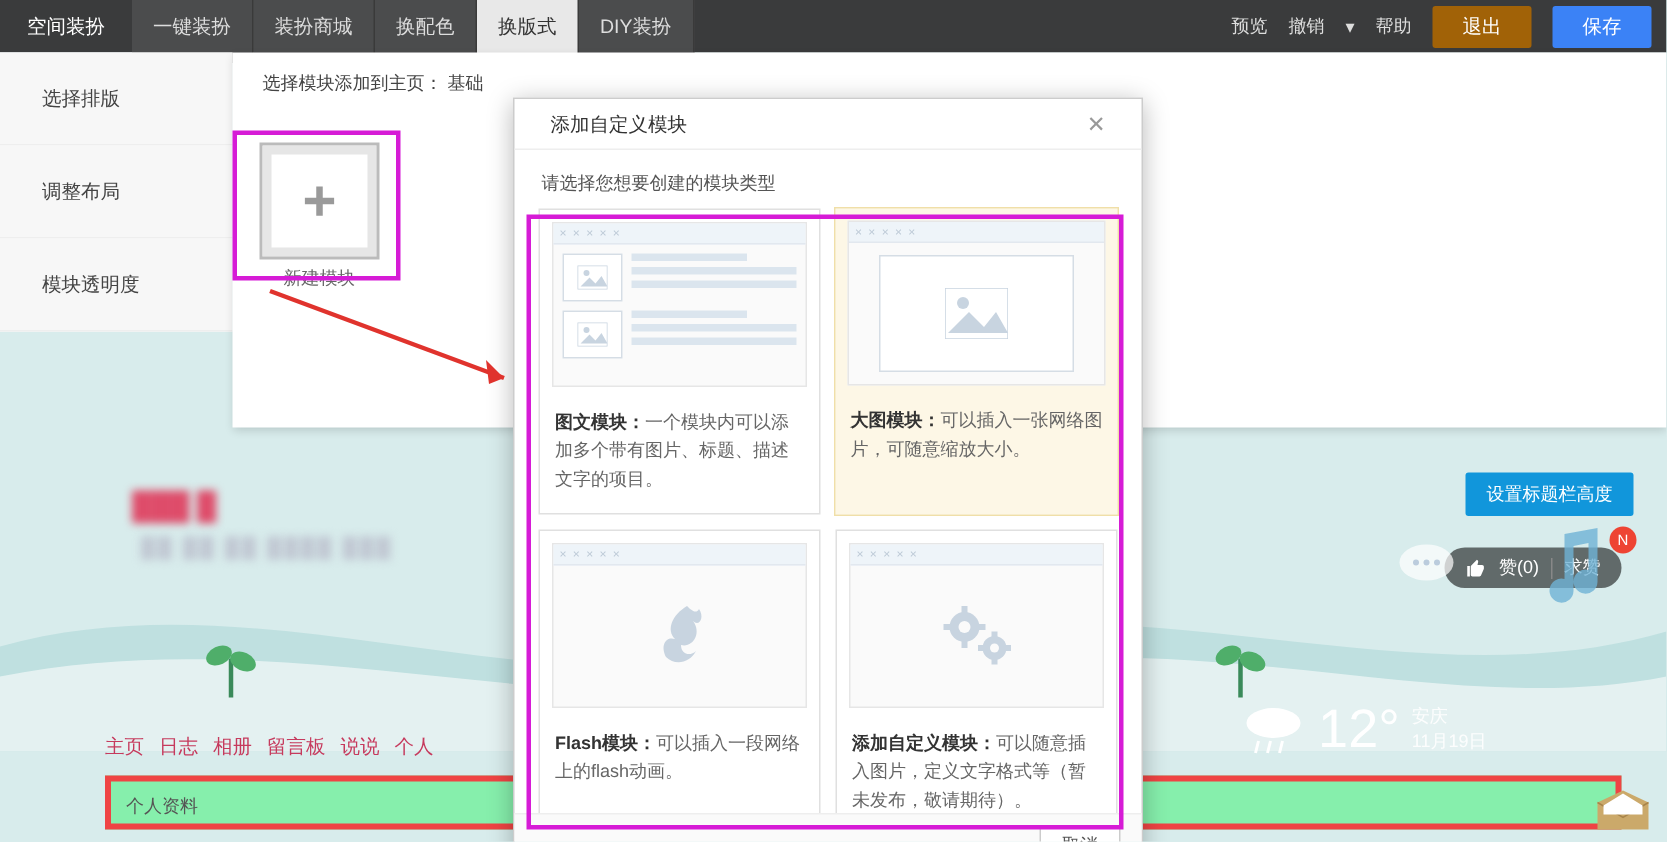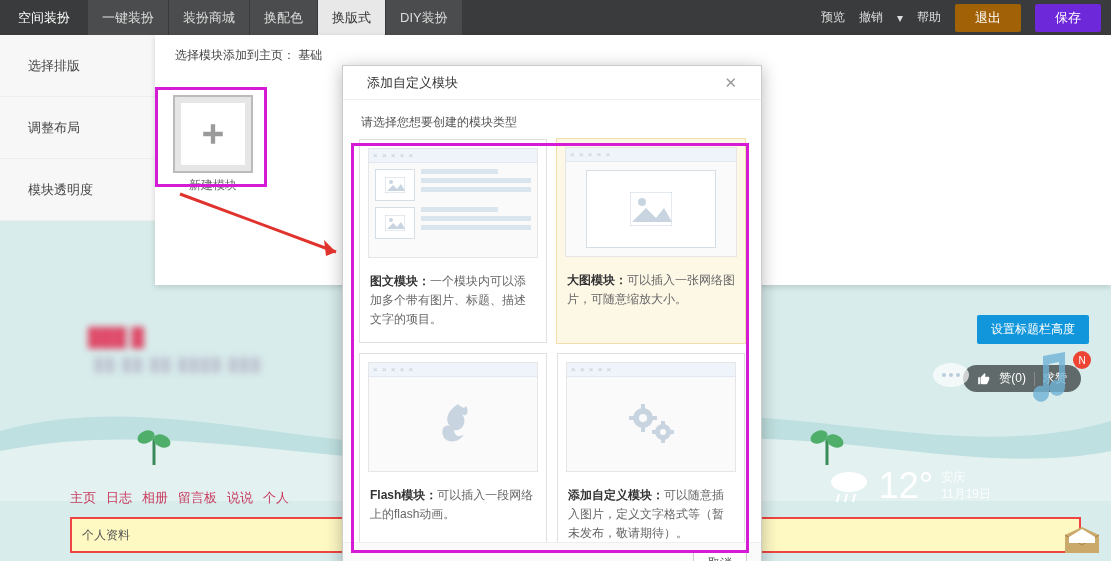--- a/index.html
+++ b/index.html
@@ -6,21 +6,21 @@
 body{width:1111px;height:561px;overflow:hidden;position:relative;background:#d8ecec}
 .topbar{height:35px;background:#3a3b3c;display:flex;align-items:center;color:#cfcfcf;font-size:13px}
 .topbar .title{padding:0 18px;color:#fff}
 .topnav{display:flex;height:48px}
 .topnav .tab{padding:0 14px;display:flex;align-items:center;background:#4b4c4d;border-right:1px solid #3a3a3a;color:#ddd;cursor:pointer}
 .topnav .tab.active{background:#e8e8e8;color:#333}
 .top-right{margin-left:auto;display:flex;align-items:center;gap:14px;padding-right:10px;font-size:12px}
 .top-right .txt{color:#ddd;cursor:pointer}
 .btn{padding:5px 20px;border-radius:2px;cursor:pointer;font-size:13px}
 .btn.exit{background:#a16207;color:#fff}
-.btn.save{background:#6d28d9;color:#fff}
+.btn.save{background:#3b82f6;color:#fff}
 .workspace{position:relative;height:526px}
 .leftcol{position:absolute;left:0;top:0;width:155px;background:#fff}
 .leftcol .li{height:62px;display:flex;align-items:center;padding-left:28px;font-size:13px;color:#444;border-bottom:1px solid #eee;background:#f7f7f7;cursor:pointer}
 .panel{position:absolute;left:155px;top:0;right:0;height:250px;background:#fff;box-shadow:0 2px 6px rgba(0,0,0,.15)}
 .panel-head{height:40px;display:flex;align-items:center;font-size:12px;color:#444;padding-left:20px}
 .add-tile{position:absolute;left:160px;top:60px;width:106px;height:90px;text-align:center}
 .add-tile .box{width:80px;height:78px;margin:0 auto;background:#fff;border:2px solid #bbb;box-shadow:inset 0 0 0 6px #e6e6e6;display:flex;align-items:center;justify-content:center}
 .add-tile .box svg{width:26px;height:26px}
 .add-tile .cap{font-size:12px;color:#666;margin-top:4px}
 .hl{position:absolute;border:3px solid #d61bd6;pointer-events:none}
@@ -53,21 +53,21 @@
 .set-h{position:absolute;right:22px;top:30px;background:#1196db;color:#fff;padding:6px 14px;font-size:12px;border-radius:2px}
 .like-grp{position:absolute;right:30px;top:80px;display:flex;align-items:center;background:rgba(0,0,0,.55);border-radius:16px;padding:5px 14px;gap:8px;color:#fff;font-size:12px}
 .like-grp .sep{width:1px;height:14px;background:#888}
 .nbadge{position:absolute;right:20px;top:66px;width:18px;height:18px;background:#e43;border-radius:50%;color:#fff;font-size:10px;display:flex;align-items:center;justify-content:center}
 .weather{position:absolute;right:120px;top:180px;display:flex;align-items:center;color:#fff;gap:8px}
 .weather .tmp{font-size:36px;font-weight:200}
 .weather .loc{font-size:12px;line-height:1.4;opacity:.9}
 .navline{position:absolute;left:70px;bottom:54px;display:flex;gap:10px;font-size:13px;color:#c63a5d}
 .navline span{cursor:pointer}
 .boxes{position:absolute;left:70px;bottom:8px;right:30px;display:flex;gap:20px}
-.pbox{flex:1;height:36px;background:#fef9c3;border:2px solid #ef4444;padding:8px 10px;font-size:12px;color:#555}
+.pbox{flex:1;height:36px;background:#86efac;border:4px solid #ef4444;padding:8px 10px;font-size:12px;color:#555}
 .wave{position:absolute;left:0;right:0;bottom:60px;height:130px}
 .chat-ico{position:absolute;right:140px;bottom:168px}
 .music-ico{position:absolute;right:38px;bottom:155px}
 .plant{position:absolute;bottom:90px}
 .plant.l{left:130px}
 .plant.r{right:260px}
 .env-ico{position:absolute;right:10px;bottom:6px}
 </style>
 </head>
 <body>

